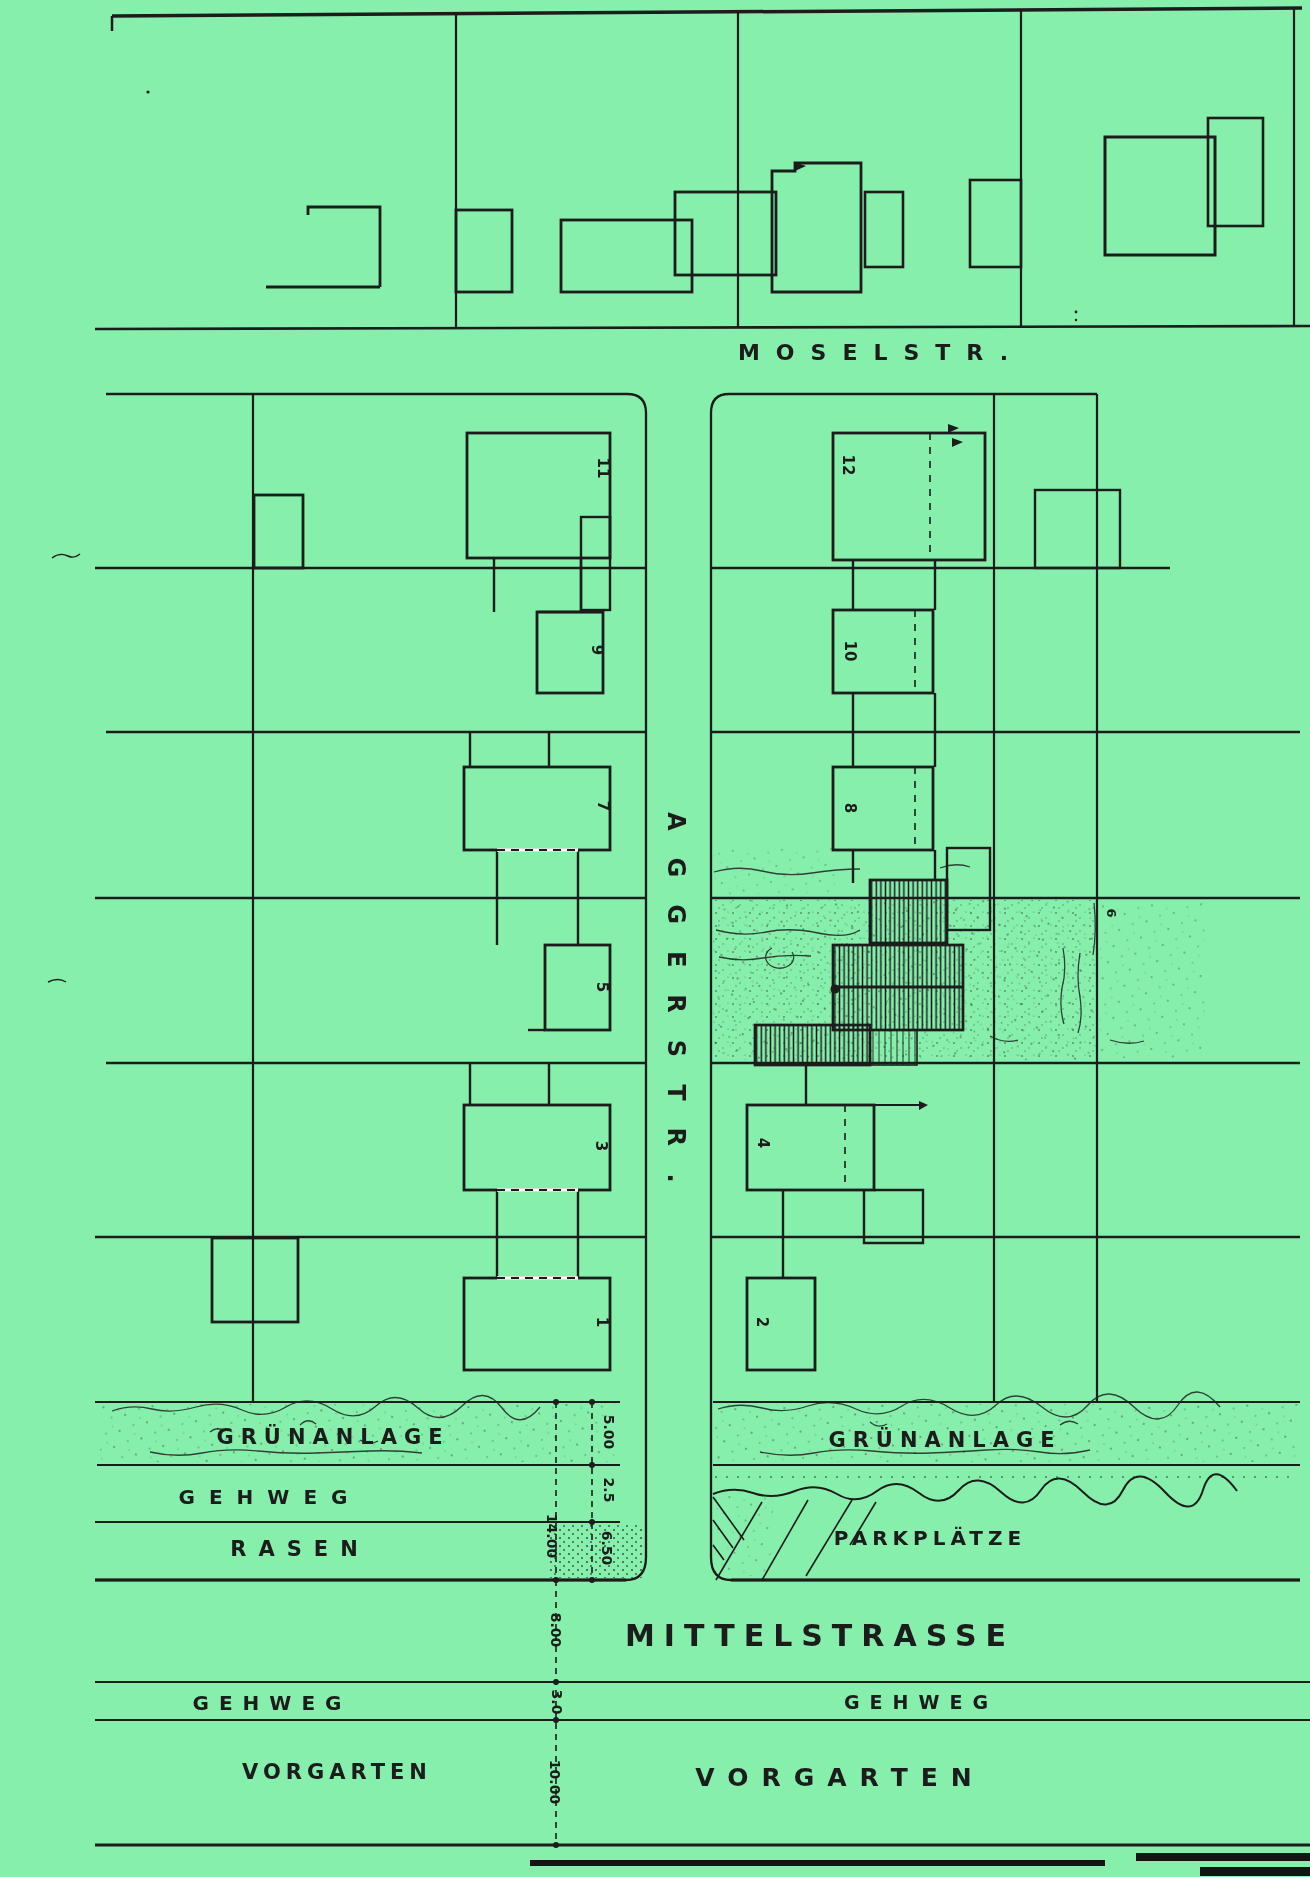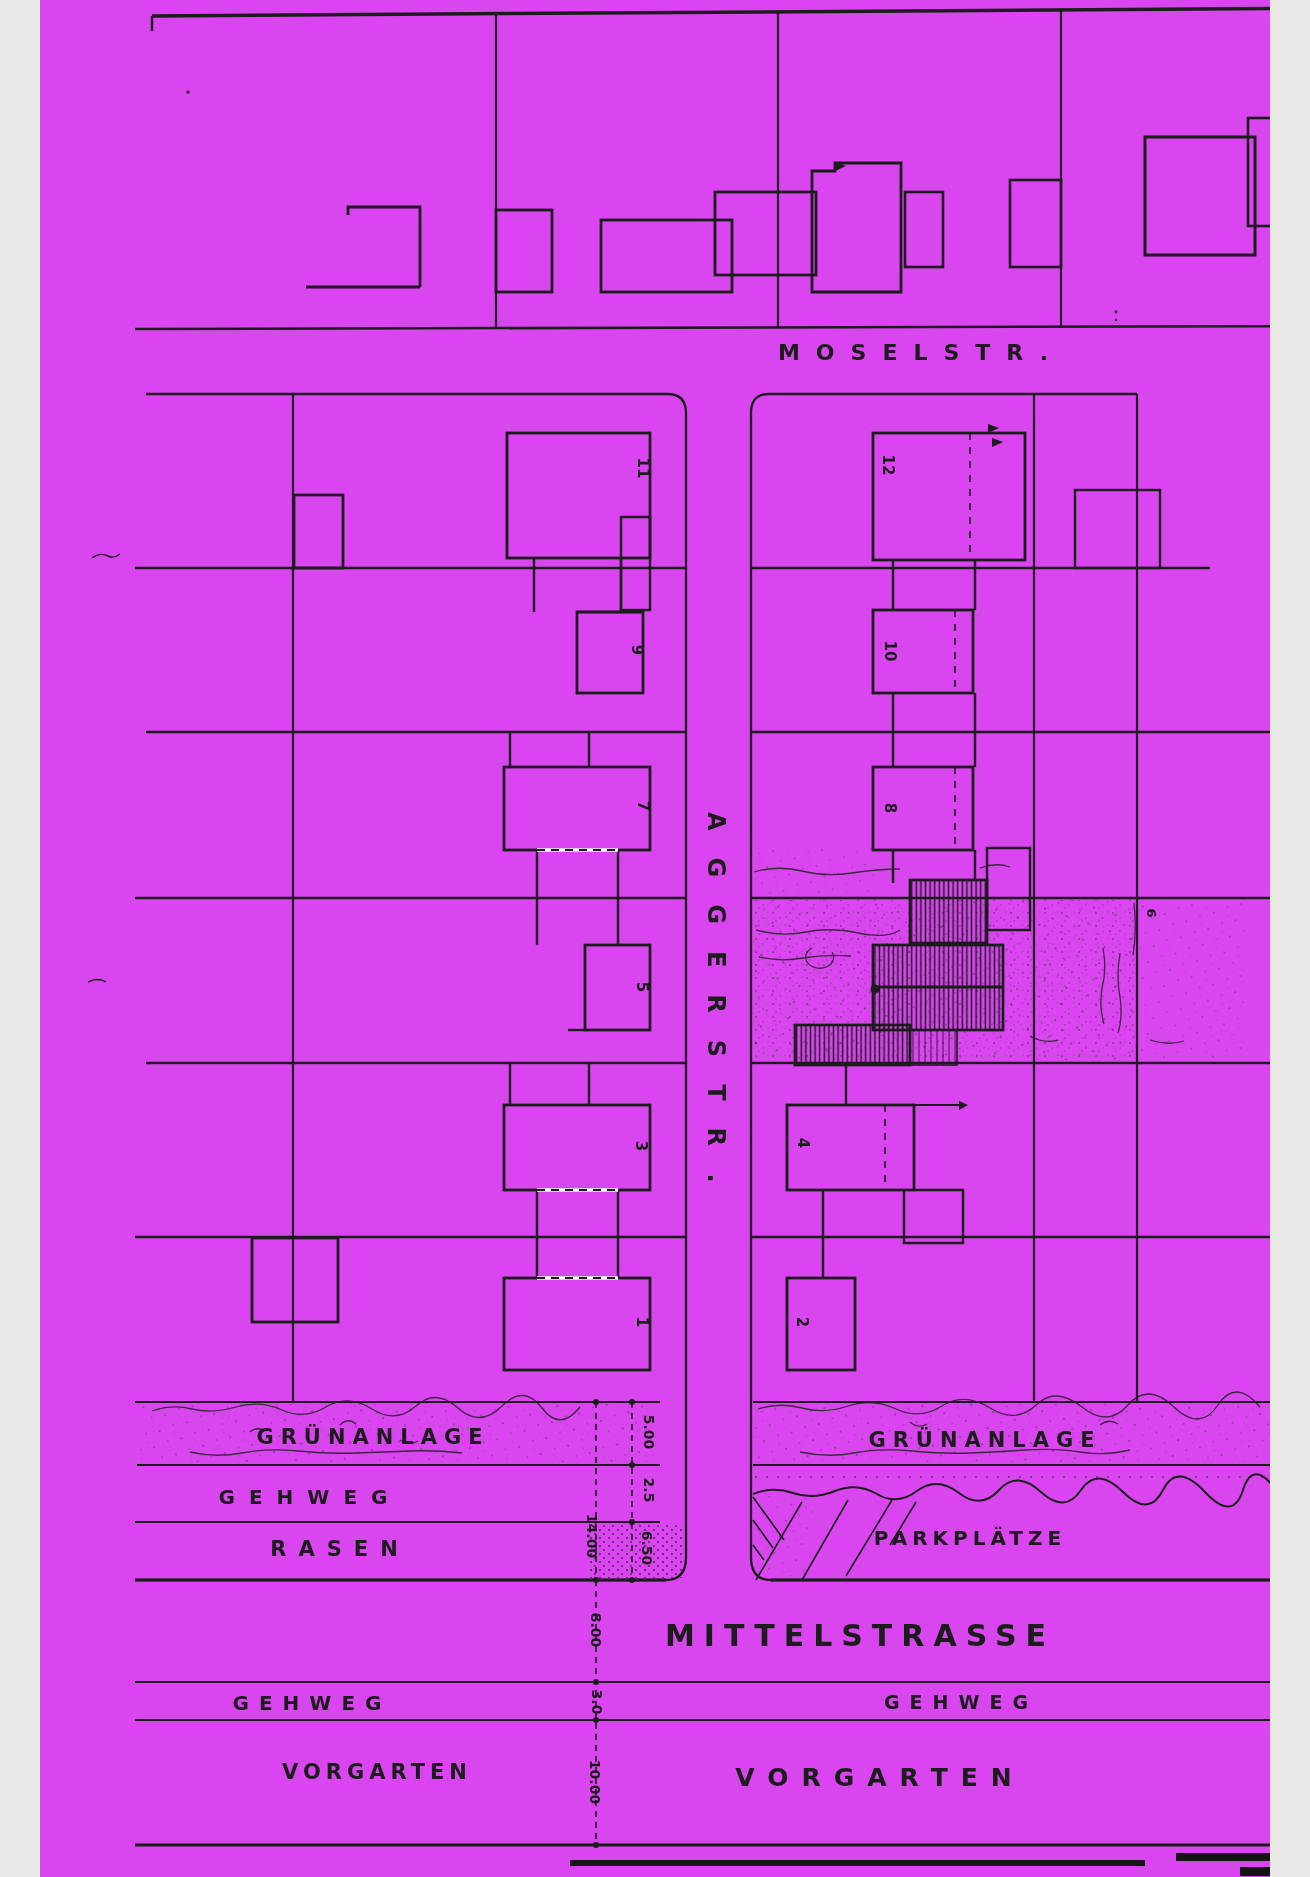--- a/index.html
+++ b/index.html
@@ -1,17 +1,17 @@
 <!DOCTYPE html>
 <html><head>
 <meta charset="utf-8">
 <style>
   html,body{margin:0;padding:0;background:#e8e8e4;}
-  #stage{position:relative;width:1210px;height:1877px;margin:0 auto;background:#d946ef;overflow:hidden;
-         font-family:"DejaVu Sans", "Liberation Sans", sans-serif;padding-left:20px;}
+  #stage{position:relative;width:1310px;height:1877px;margin:0 auto;background:#86efac;overflow:hidden;
+         font-family:"DejaVu Sans", "Liberation Sans", sans-serif;}
   svg{position:absolute;left:0;top:0;}
   text{fill:#1c1c1c;font-family:"DejaVu Sans", "Liberation Sans", sans-serif;font-weight:600;}
   .lbl{font-weight:700;}
 </style>
 </head>
 <body>
 
 <div id="stage">
 <svg width="1310" height="1877" viewBox="0 0 1310 1877">
   <defs>

